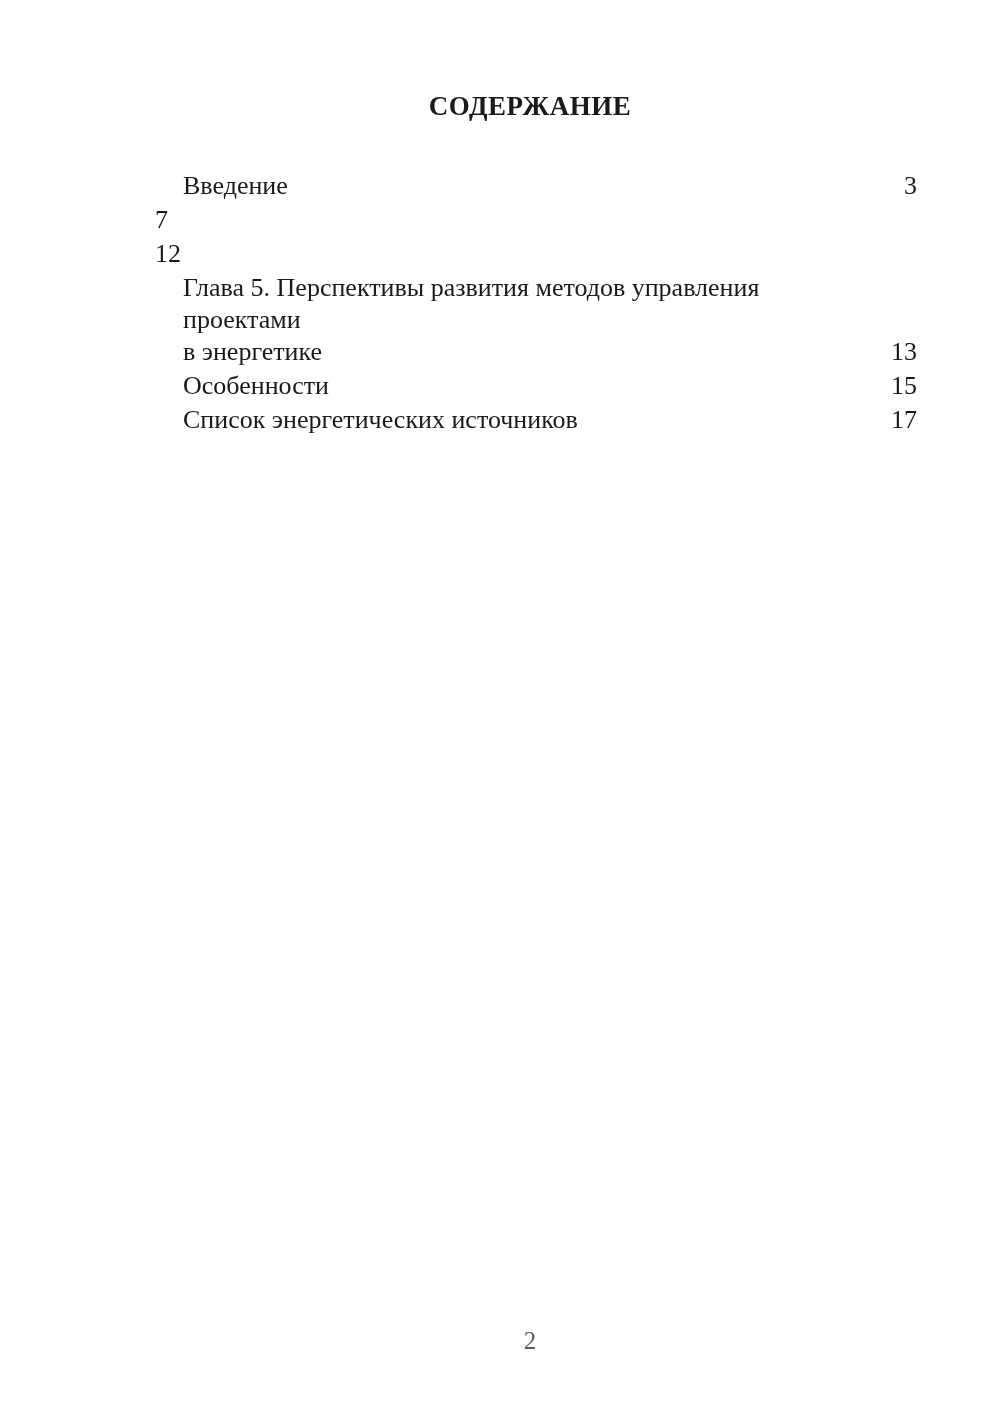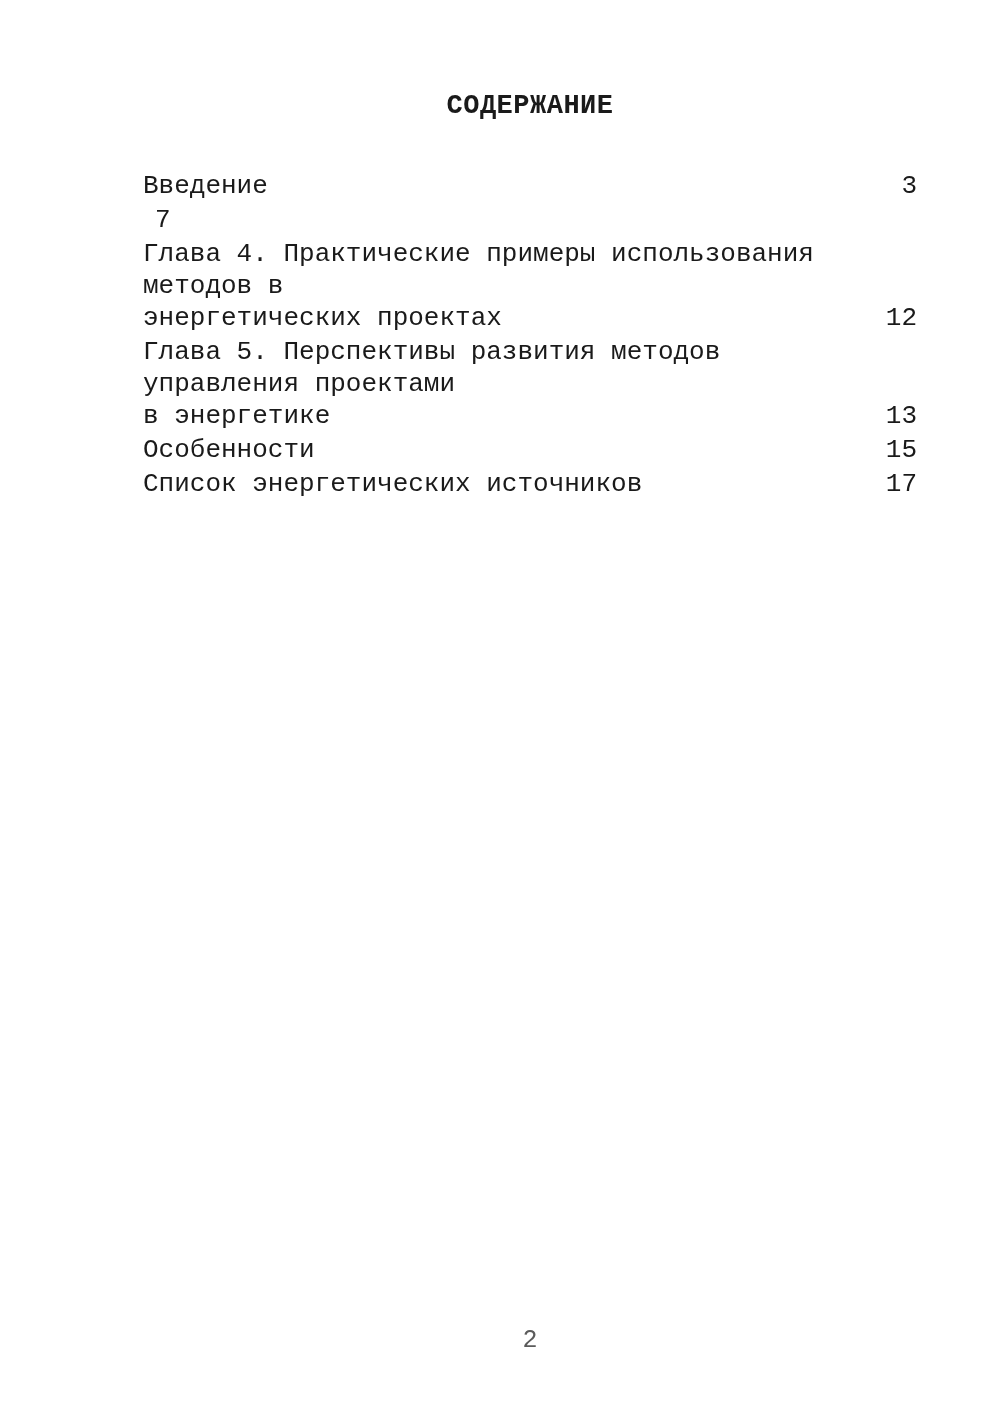--- a/index.html
+++ b/index.html
@@ -1,21 +1,21 @@
 <!DOCTYPE html>
 <html><head>
 <meta charset="utf-8">
 <style>
   html, body { margin: 0; padding: 0; background: #ffffff; }
   .page {
     position: relative;
     width: 1000px;
     height: 1414px;
     background: #ffffff;
-    font-family: Liberation Mono, monospace;
+    font-family: Liberation Serif, serif;
     color: #1a1a1a;
     overflow: hidden;
     border-radius: 7px;
   }
   .heading {
     position: absolute;
     top: 90px;
     left: 143px;
     width: 774px;
     margin: 0;
@@ -35,20 +35,21 @@
     display: flex;
     align-items: flex-end;
     justify-content: space-between;
     margin-bottom: 2px;
     font-size: 26px;
     line-height: 32px;
   }
   .toc-title {
     white-space: pre-line;
     max-width: 700px;
+    margin-left: 40px;
   }
   .toc-page {
     white-space: nowrap;
     padding-left: 12px;
     text-align: right;
   }
   .footer-page-number {
     position: absolute;
     top: 1326px;
     left: 143px;
@@ -73,22 +74,20 @@
       <span class="toc-page">3</span>
     </div>
 
 
     <div class="toc-row">
       <span class="toc-page">7</span>
     </div>
 
 
     <div class="toc-row">
-      <span class="toc-title">Глава 4. Практические примеры использования методов в
-энергетических проектах</span>
       <span class="toc-page">12</span>
     </div>
 
     <div class="toc-row">
       <span class="toc-title">Глава 5. Перспективы развития методов управления проектами
 в энергетике</span>
       <span class="toc-page">13</span>
     </div>
 
     <div class="toc-row">

